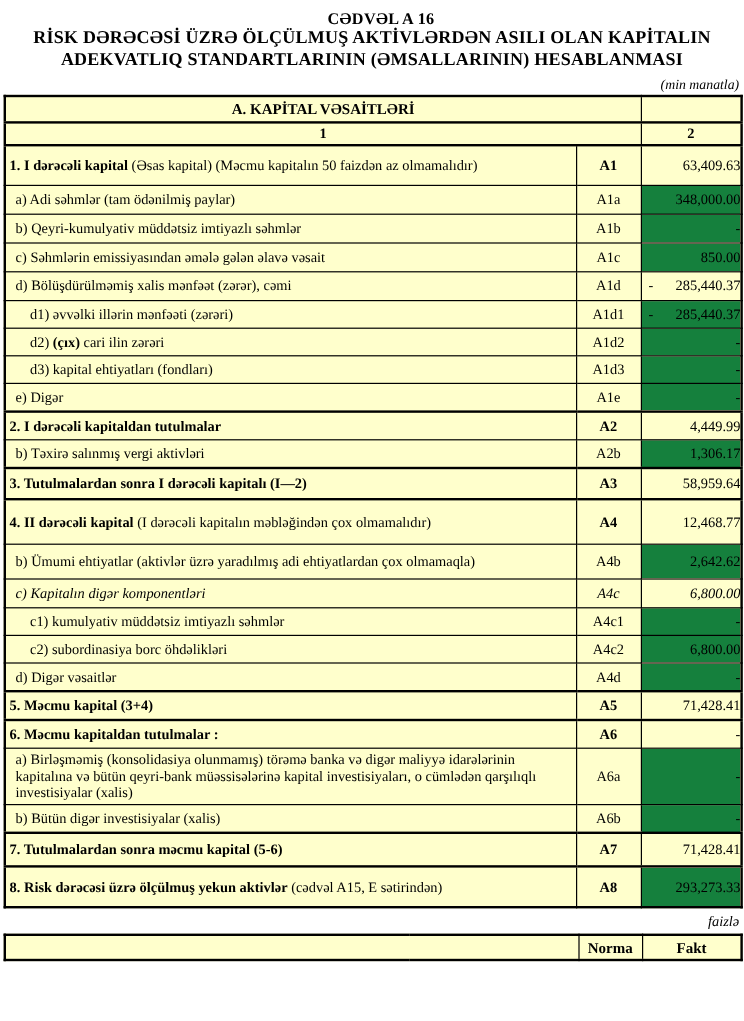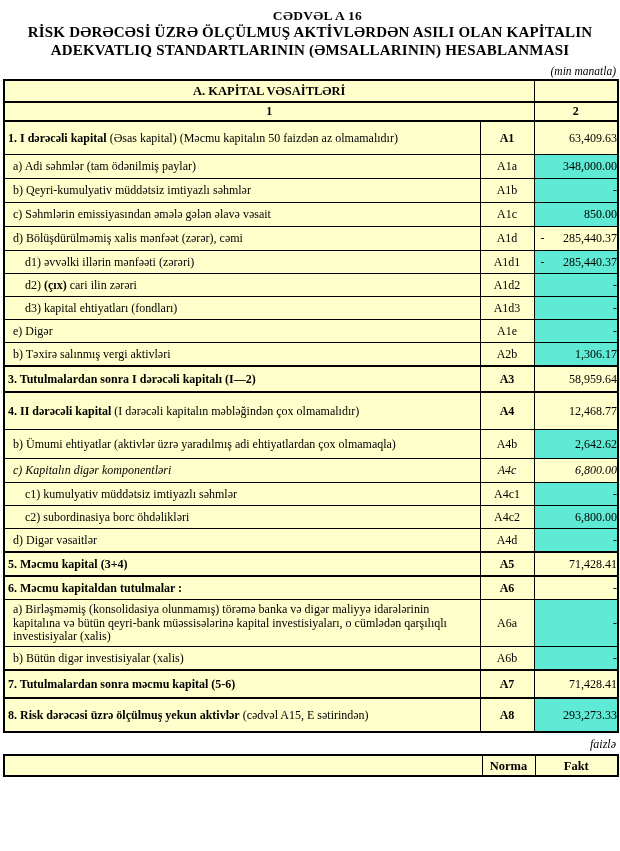--- a/index.html
+++ b/index.html
@@ -47,21 +47,21 @@
   tr.hdr1 td{height:18px;font-weight:bold;font-size:12.5px;text-align:center;border-bottom-width:2px;}
   tr.hdr2 td{height:15px;font-weight:bold;text-align:center;border-bottom-width:2px;}
   
   td{height:20px;}
   td.lbl{text-align:left;}
   td.lbl.ind1{padding-left:8px;}
   td.lbl.ind2{padding-left:20px;margin-top:32px;}
   td.code{text-align:center;}
   td.code.b{font-weight:bold;}
   td.val{text-align:right;padding-right:0;}
-  td.vw{background:#5eead4;}
+  td.vw{background:#15803d;}
   td.vy{background:#ffffcc;}
   td.val .minus{float:left;padding-left:3px;}
   tr.sec td{border-top-width:2px;font-weightkeep:inherit;}
   tr.sec td.lbl{font-weight:inherit;}
   
   tr[data-code="A1"]   td{height:30px;}
   tr[data-code="A1a"]  td,
   tr[data-code="A1b"]  td,
   tr[data-code="A1c"]  td,
   tr[data-code="A1d"]  td{height:21px;}
@@ -144,20 +144,25 @@
         <tr data-code="A1d3">
           <td class="lbl ind2"><span>d3) kapital ehtiyatları (fondları)</span></td>
           <td class="code">A1d3</td>
           <td class="val vw"><span>-</span></td>
         </tr>
         <tr data-code="A1e">
           <td class="lbl ind1"><span>e) Digər</span></td>
           <td class="code">A1e</td>
           <td class="val vw"><span>-</span></td>
         </tr>
+        <tr data-code="A2" class="sec">
+          <td class="lbl ind0"><b>2. I dərəcəli kapitaldan  tutulmalar</b></td>
+          <td class="code b">A2</td>
+          <td class="val vy"><span>4,449.99</span></td>
+        </tr>
         <tr data-code="A2b">
           <td class="lbl ind1"><span>b) Təxirə salınmış vergi aktivləri</span></td>
           <td class="code">A2b</td>
           <td class="val vw"><span>1,306.17</span></td>
         </tr>
         <tr data-code="A3" class="sec">
           <td class="lbl ind0"><b>3. Tutulmalardan  sonra I dərəcəli kapitalı (I—2)</b></td>
           <td class="code b">A3</td>
           <td class="val vy"><span>58,959.64</span></td>
         </tr>

